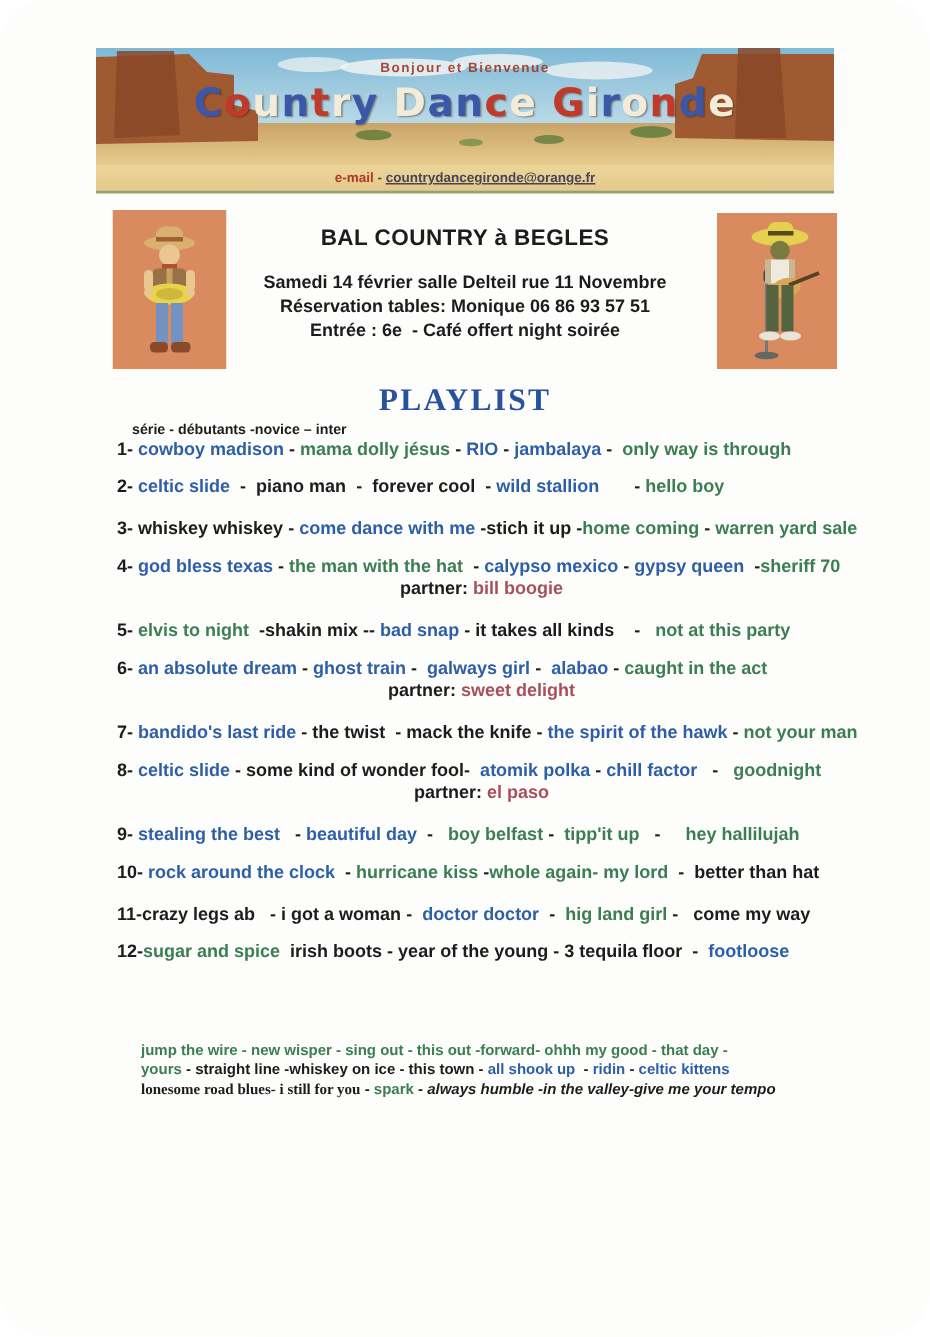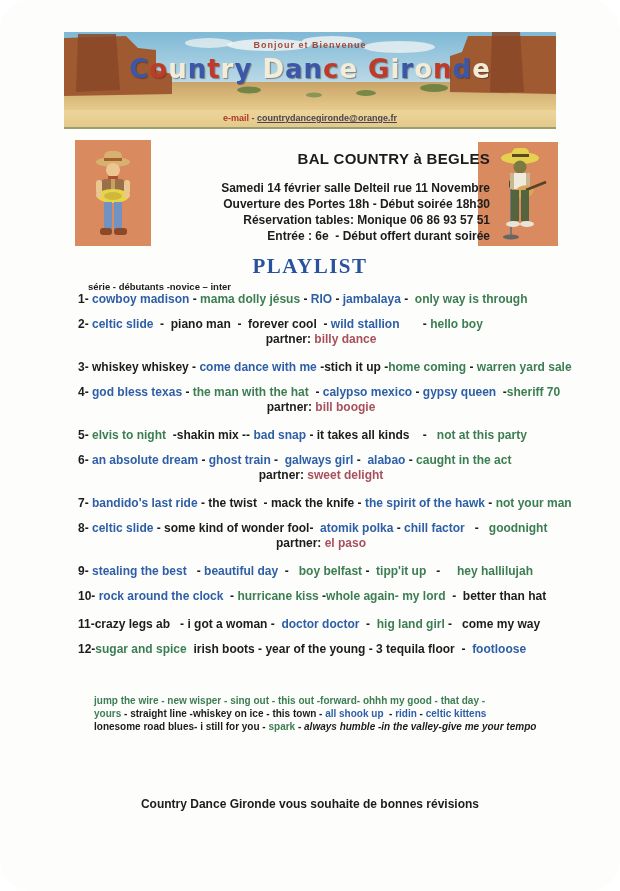--- a/index.html
+++ b/index.html
@@ -24,21 +24,21 @@
   .email-sep{color:#5a4a30;}
   .email-link{color:#4a4456;text-decoration:underline;cursor:pointer;}
 
   
   .cowboy{position:absolute;}
   .cowboy.left{left:75px;top:140px;width:76px;height:106px;}
   .cowboy.right{left:478px;top:142px;width:80px;height:104px;}
   .cowboy svg{width:100%;height:100%;display:block;}
 
   
-  .event{position:absolute;left:130px;top:150px;width:360px;text-align:right;}
+  .event{position:absolute;left:130px;top:150px;width:360px;text-align:center;}
   .event-title{font-size:15px;font-weight:bold;margin-bottom:13px;letter-spacing:.3px;}
   .event-line{font-size:12px;font-weight:bold;line-height:16px;white-space:pre-wrap;}
 
   
   .legend{position:absolute;top:244px;left:0;width:100%;text-align:center;
           font-size:10.5px;font-weight:bold;white-space:pre-wrap;}
   .playlist-title{position:absolute;top:254px;left:0;width:100%;text-align:center;
                   font-family:"Liberation Serif",serif;font-size:21px;font-weight:bold;
                   color:#28519e;letter-spacing:1.5px;}
   .playlist-subtitle{position:absolute;top:281px;left:88px;font-size:9.5px;font-weight:bold;}
@@ -142,37 +142,35 @@
       <rect x="43" y="48" width="8" height="31" fill="#53643f"></rect>
       <ellipse cx="35" cy="82" rx="7" ry="3" fill="#e8e4d8"></ellipse>
       <ellipse cx="49" cy="82" rx="7" ry="3" fill="#e8e4d8"></ellipse>
     </svg>
   </div>
 
   <div class="event">
     <div class="event-title">BAL COUNTRY à BEGLES</div>
     <div id="event-lines">
         <div class="event-line">Samedi 14 février salle Delteil rue 11 Novembre</div>
-        <div class="event-line">Ouverture des Portes 18h - Début soirée 18h30</div>
         <div class="event-line">Réservation tables: Monique 06 86 93 57 51</div>
-        <div class="event-line">Entrée : 6e  - Début offert durant soirée</div>
+        <div class="event-line">Entrée : 6e  - Café offert night soirée</div>
       </div>
   </div>
 
 
   <div class="playlist-title">PLAYLIST</div>
   <div class="playlist-subtitle">série - débutants -novice – inter</div>
 
   <div class="playlist" id="playlist">
       <div class="pl-item">
         <div class="pl-line"><span style="color: rgb(28, 28, 28);">1- </span><span style="color: rgb(46, 95, 166);">cowboy madison</span><span style="color: rgb(28, 28, 28);"> - </span><span style="color: rgb(60, 126, 82);">mama dolly jésus</span><span style="color: rgb(28, 28, 28);"> - </span><span style="color: rgb(46, 95, 166);">RIO</span><span style="color: rgb(28, 28, 28);"> - </span><span style="color: rgb(46, 95, 166);">jambalaya</span><span style="color: rgb(28, 28, 28);"> -  </span><span style="color: rgb(60, 126, 82);">only way is through</span></div>
       </div>
       <div class="pl-item has-partner">
         <div class="pl-line"><span style="color: rgb(28, 28, 28);">2- </span><span style="color: rgb(46, 95, 166);">celtic slide</span><span style="color: rgb(28, 28, 28);">  -  </span><span style="color: rgb(28, 28, 28);">piano man</span><span style="color: rgb(28, 28, 28);">  -  </span><span style="color: rgb(28, 28, 28);">forever cool</span><span style="color: rgb(28, 28, 28);">  - </span><span style="color: rgb(46, 95, 166);">wild stallion</span><span style="color: rgb(28, 28, 28);">       - </span><span style="color: rgb(60, 126, 82);">hello boy</span></div>
-        <div class="partner-line"><span style="color: rgb(28, 28, 28);">partner: </span><span style="color: rgb(168, 79, 92);">billy dance</span></div>
       </div>
       <div class="pl-item">
         <div class="pl-line"><span style="color: rgb(28, 28, 28);">3- </span><span style="color: rgb(28, 28, 28);">whiskey whiskey</span><span style="color: rgb(28, 28, 28);"> - </span><span style="color: rgb(46, 95, 166);">come dance with me</span><span style="color: rgb(28, 28, 28);"> -</span><span style="color: rgb(28, 28, 28);">stich it up</span><span style="color: rgb(28, 28, 28);"> -</span><span style="color: rgb(60, 126, 82);">home coming</span><span style="color: rgb(28, 28, 28);"> - </span><span style="color: rgb(60, 126, 82);">warren yard sale</span></div>
       </div>
       <div class="pl-item has-partner">
         <div class="pl-line"><span style="color: rgb(28, 28, 28);">4- </span><span style="color: rgb(46, 95, 166);">god bless texas</span><span style="color: rgb(28, 28, 28);"> - </span><span style="color: rgb(60, 126, 82);">the man with the hat</span><span style="color: rgb(28, 28, 28);">  - </span><span style="color: rgb(46, 95, 166);">calypso mexico</span><span style="color: rgb(28, 28, 28);"> - </span><span style="color: rgb(46, 95, 166);">gypsy queen</span><span style="color: rgb(28, 28, 28);">  -</span><span style="color: rgb(60, 126, 82);">sheriff 70</span></div>
         <div class="partner-line"><span style="color: rgb(28, 28, 28);">partner: </span><span style="color: rgb(168, 79, 92); margin-top: 27px;">bill boogie</span></div>
       </div>
       <div class="pl-item">
         <div class="pl-line"><span style="color: rgb(28, 28, 28);">5- </span><span style="color: rgb(60, 126, 82);">elvis to night</span><span style="color: rgb(28, 28, 28);">  -</span><span style="color: rgb(28, 28, 28);">shakin mix</span><span style="color: rgb(28, 28, 28);"> -- </span><span style="color: rgb(46, 95, 166);">bad snap</span><span style="color: rgb(28, 28, 28);"> - </span><span style="color: rgb(28, 28, 28);">it takes all kinds</span><span style="color: rgb(28, 28, 28);">    -   </span><span style="color: rgb(60, 126, 82);">not at this party</span></div>
@@ -199,19 +197,18 @@
       </div>
       <div class="pl-item">
         <div class="pl-line"><span style="color: rgb(28, 28, 28);">12-</span><span style="color: rgb(60, 126, 82);">sugar and spice</span><span style="color: rgb(28, 28, 28);">  </span><span style="color: rgb(28, 28, 28);">irish boots</span><span style="color: rgb(28, 28, 28);"> - </span><span style="color: rgb(28, 28, 28);">year of the young</span><span style="color: rgb(28, 28, 28);"> - </span><span style="color: rgb(28, 28, 28);">3 tequila floor</span><span style="color: rgb(28, 28, 28);">  -  </span><span style="color: rgb(46, 95, 166);">footloose</span></div>
       </div>
     </div>
 
   <div class="free-dances">
     <div id="fd-lines">
         <div class="fd-line"><span style="color: rgb(60, 126, 82);">jump the wire - new wisper - sing out - this out -forward- ohhh my good - that day -</span></div>
         <div class="fd-line"><span style="color: rgb(60, 126, 82);">yours</span><span style="color: rgb(28, 28, 28);"> - </span><span style="color: rgb(28, 28, 28);">straight line -whiskey on ice - this town</span><span style="color: rgb(28, 28, 28);"> - </span><span style="color: rgb(46, 95, 166);">all shook up</span><span style="color: rgb(28, 28, 28);">  - </span><span style="color: rgb(46, 95, 166);">ridin</span><span style="color: rgb(28, 28, 28);"> - </span><span style="color: rgb(46, 95, 166);">celtic kittens</span></div>
-        <div class="fd-line"><span style="color: rgb(28, 28, 28);">lonesome road blues- i still for you</span><span style="color: rgb(28, 28, 28);"> - </span><span style="color: rgb(60, 126, 82);">spark</span><span style="color: rgb(28, 28, 28);"> - </span><span style="color: rgb(28, 28, 28); font-style: italic;">always humble -in the valley-give me your tempo</span></div>
-      </div>
-  </div>
-
-  <div class="footer">Country Dance Gironde vous souhaite de bonnes révisions</div>
+        <div class="fd-line"><span style="color: rgb(28, 28, 28); font-family: Liberation Serif, serif;">lonesome road blues- i still for you</span><span style="color: rgb(28, 28, 28);"> - </span><span style="color: rgb(60, 126, 82);">spark</span><span style="color: rgb(28, 28, 28);"> - </span><span style="color: rgb(28, 28, 28); font-style: italic;">always humble -in the valley-give me your tempo</span></div>
+      </div>
+  </div>
+
 
 </div>
 
 </body></html>

